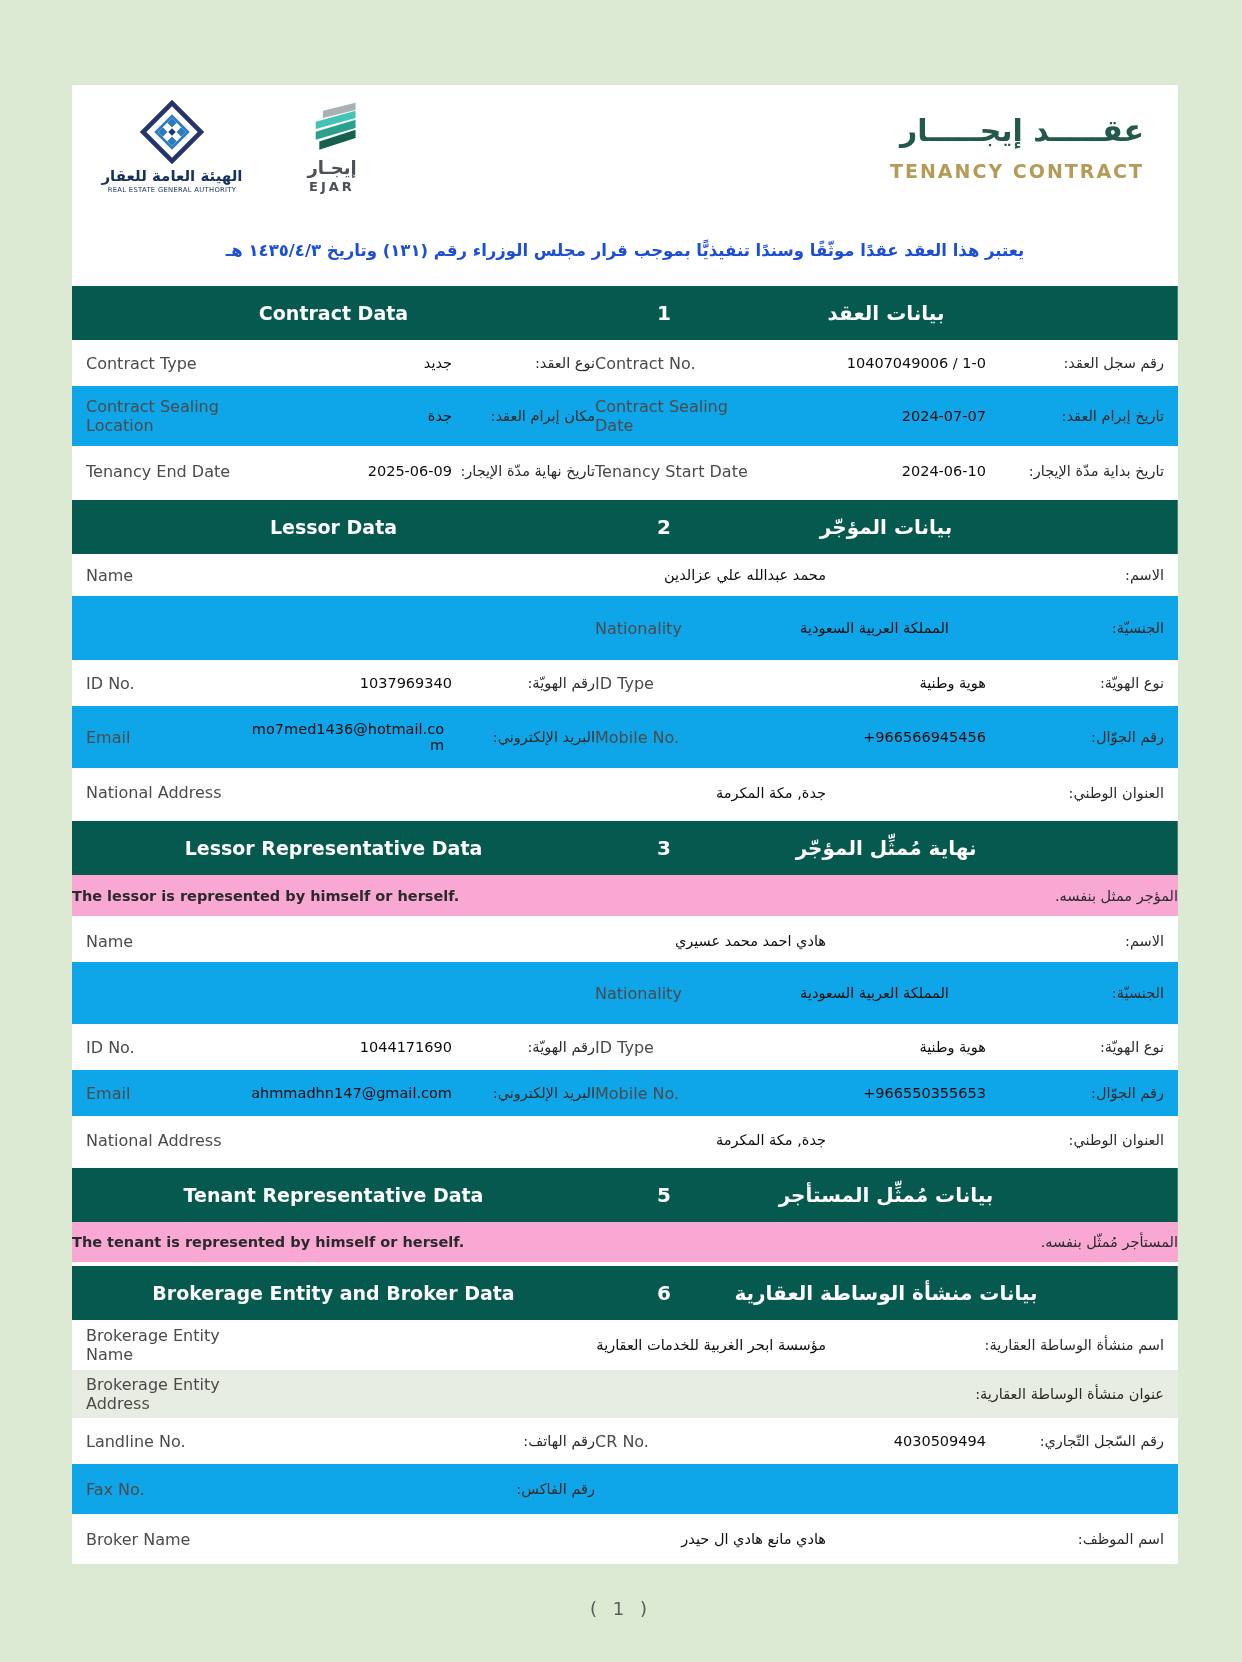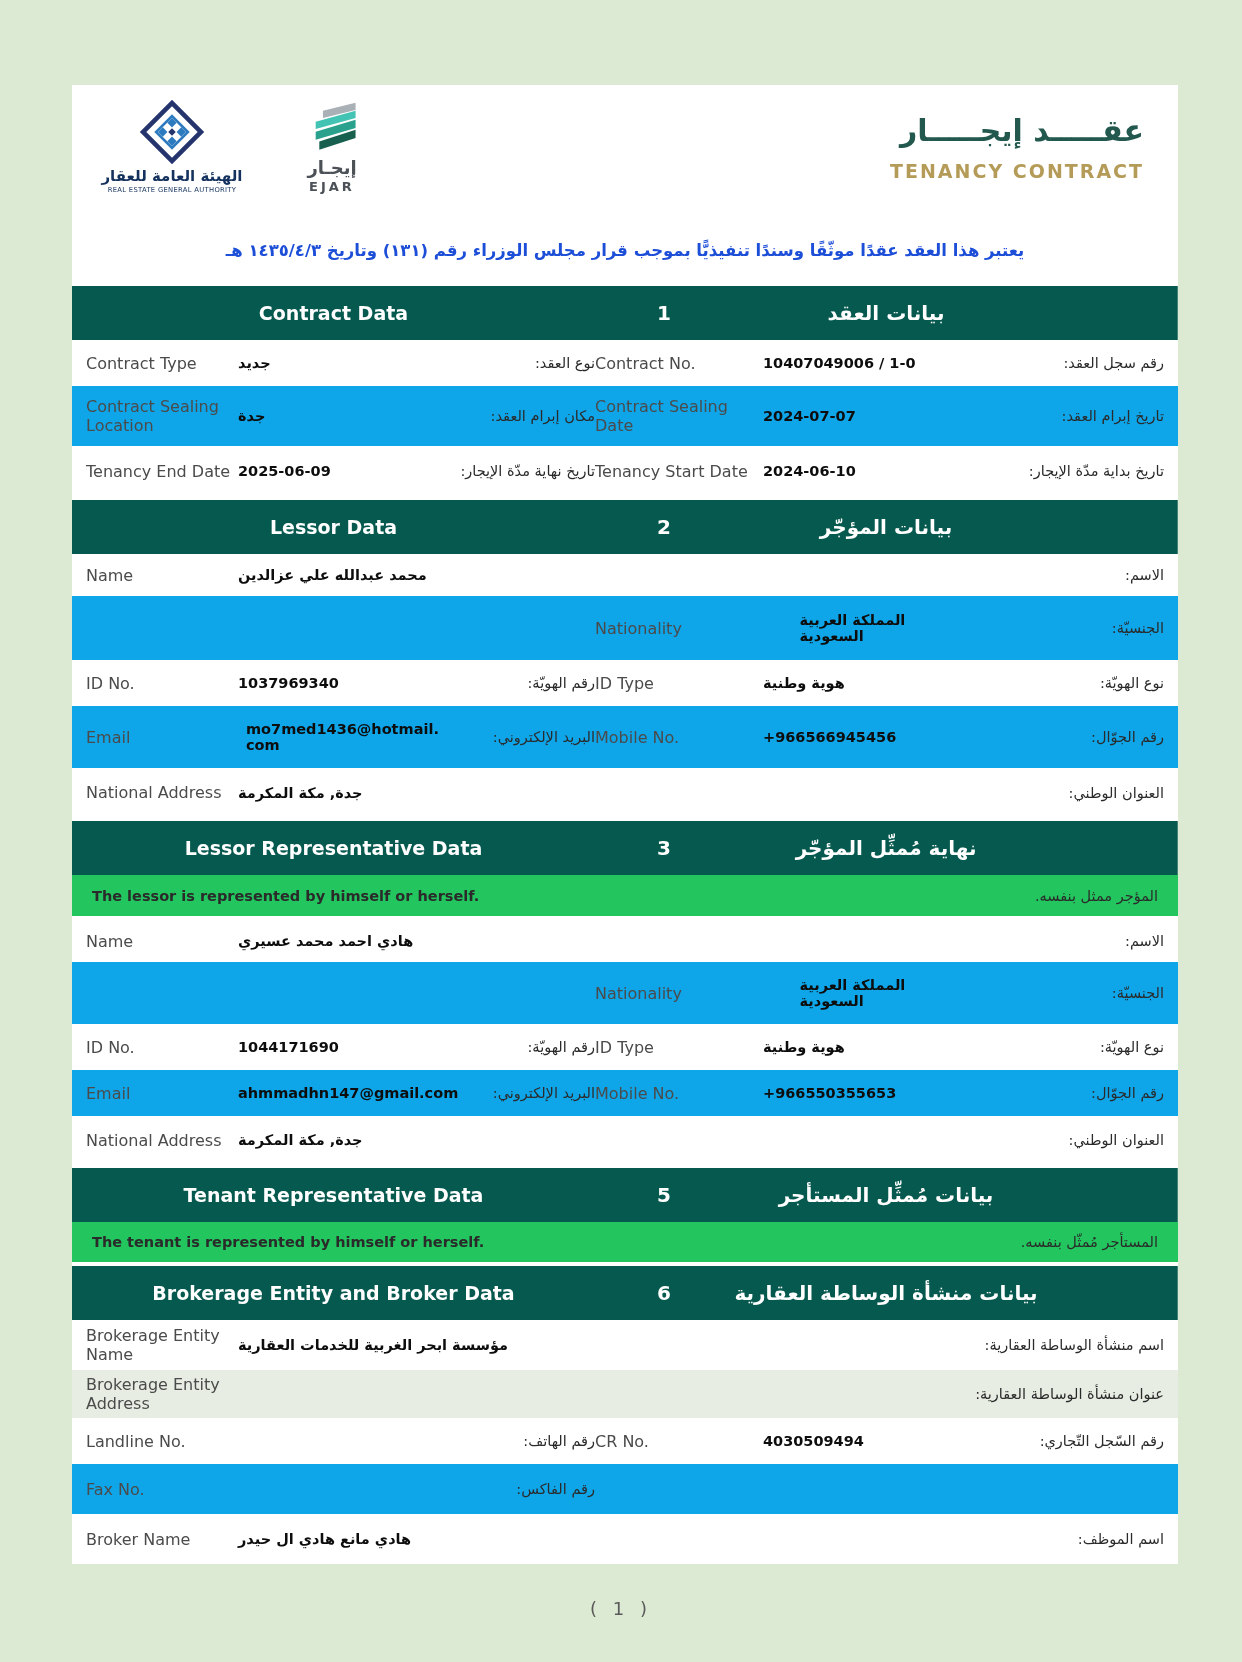--- a/index.html
+++ b/index.html
@@ -34,32 +34,32 @@
   .sec{margin-top:4px;}
   .sec-h{background:#06594e;color:#ffffff;display:grid;grid-template-columns:523px 1fr;min-height:54px;align-items:center;}
   .sec-h .h-en{text-align:center;font-weight:700;font-size:19px;}
   .sec-h .h-right{position:relative;text-align:center;font-weight:700;font-size:20px;direction:rtl;border-right:1px solid rgba(255,255,255,.25);min-height:54px;display:flex;align-items:center;justify-content:center;}
   .sec-h .h-num{position:absolute;left:62px;top:50%;transform:translateY(-50%);font-size:20px;font-weight:700;}
 
   
   .row{display:grid;grid-template-columns:152px 214px 143px 168px 1fr 178px;align-items:center;padding:2px 14px;min-height:42px;background:#ffffff;}
   .row.green{background:#0ea5e9;}
   .c-en{font-size:16px;color:#4b4b4b;text-align:left;}
-  .c-val{font-size:14.5px;font-weight:700;color:#0d0d0d;text-align:left;direction:ltr;}
+  .c-val{font-size:14.5px;font-weight:400;color:#0d0d0d;text-align:right;direction:ltr;}
   .c-ar{font-size:14.5px;color:#2a2a2a;direction:rtl;text-align:right;}
   .natv{max-width:150px;justify-self:center;direction:rtl;}
   .breakv{max-width:198px;justify-self:center;word-break:break-all;}
 
   
   .row-full{display:grid;grid-template-columns:152px 1fr 338px;align-items:center;padding:2px 14px;min-height:44px;background:#ffffff;}
   .row-full.green{background:#e7ede3;}
   .row-full .c-val{direction:rtl;}
 
   
-  .row-note{display:flex;justify-content:space-between;align-items:center;padding:2px 20px;min-height:37px;background:#22c55e;}
+  .row-note{display:flex;justify-content:space-between;align-items:center;padding:2px 0;min-height:37px;background:#f9a8d4;}
   .row-note .n-en{font-size:14.5px;font-weight:700;color:#2a2a2a;}
   .row-note .n-ar{font-size:14.5px;color:#2a2a2a;direction:rtl;}
 
   .footer{position:absolute;top:1598px;left:0;width:100%;text-align:center;color:#5a5a5a;font-size:18px;letter-spacing:5px;}
 </style>
 </head>
 <body>
 
 <div class="card">
 

